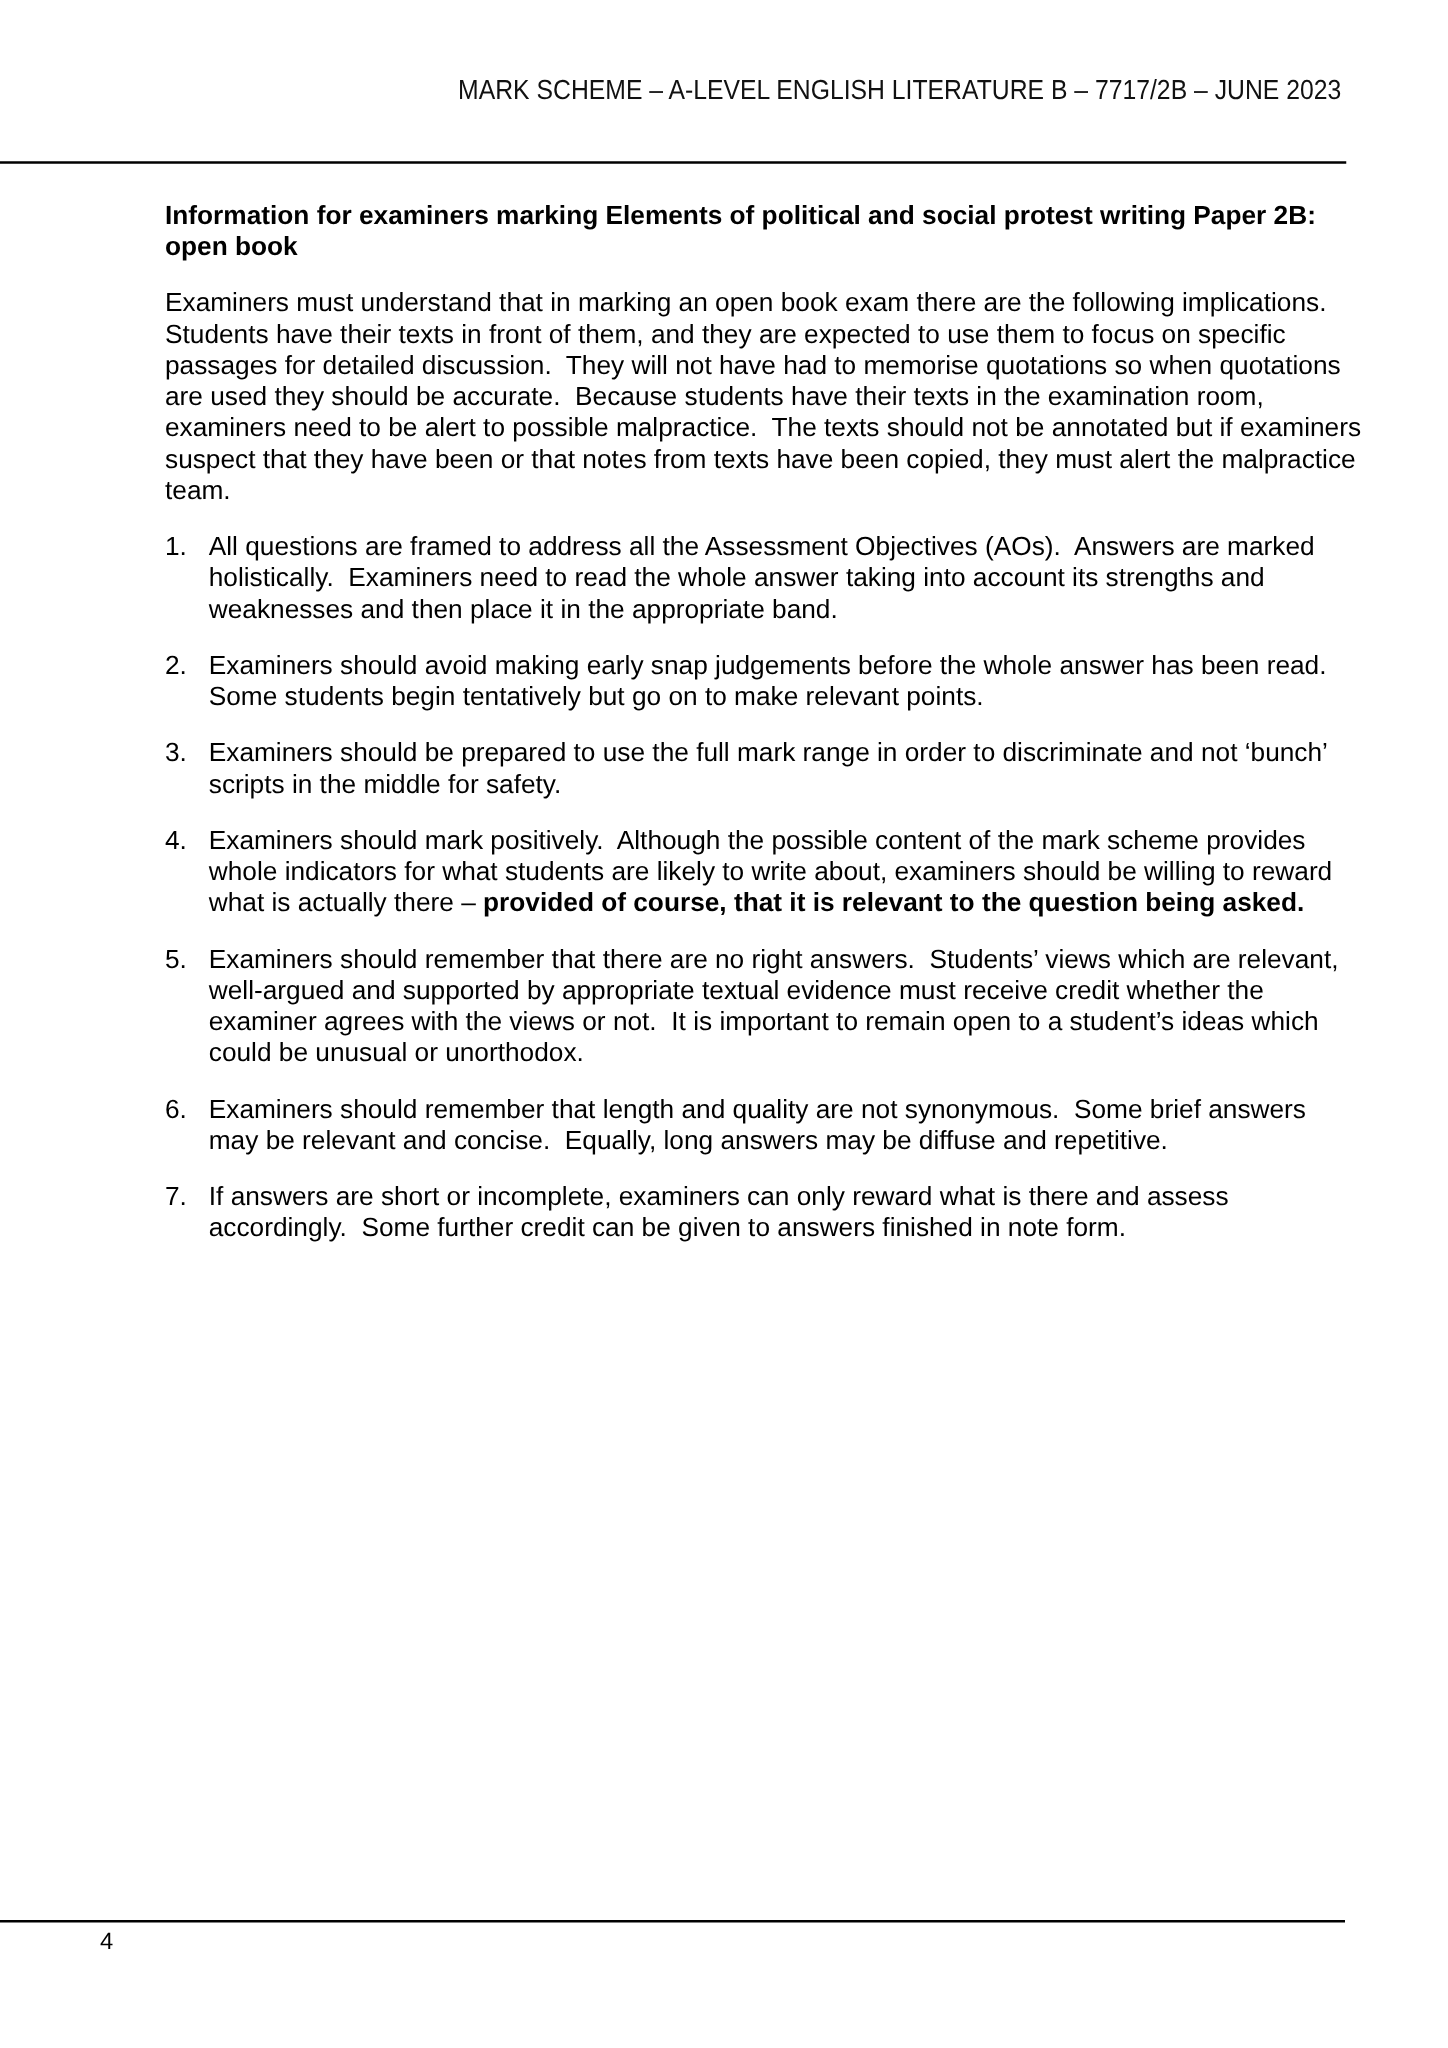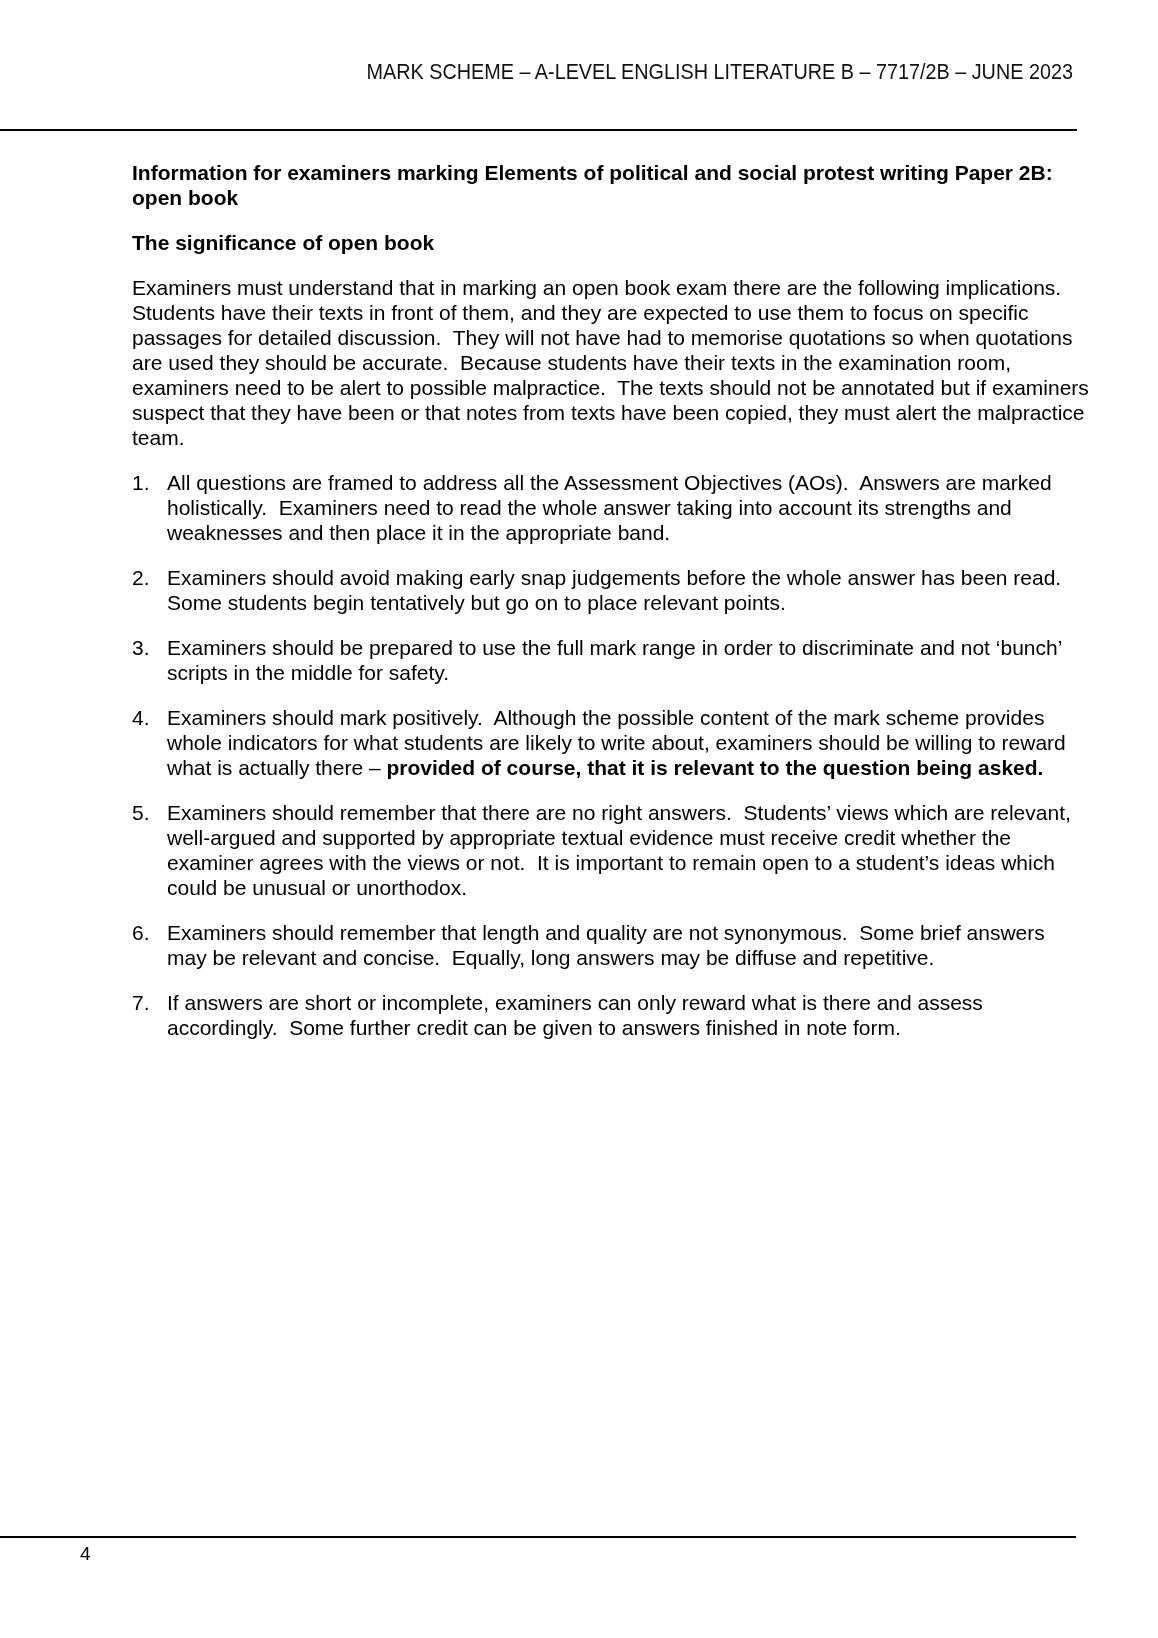--- a/index.html
+++ b/index.html
@@ -99,36 +99,35 @@
 <div class="top-rule"></div>
 
 <div class="content">
 
   <div class="doc-title">
     <div>Information for examiners marking Elements of political and social protest writing Paper 2B:</div>
     <div>open book</div>
   </div>
 
 
-  <div class="sec-heading">The significance of open book</div>
 
   <p class="para">Examiners must understand that in marking an open book exam there are the following implications.  Students have their texts in front of them, and they are expected to use them to focus on specific passages for detailed discussion.  They will not have had to memorise quotations so when quotations are used they should be accurate.  Because students have their texts in the examination room, examiners need to be alert to possible malpractice.  The texts should not be annotated but if examiners suspect that they have been or that notes from texts have been copied, they must alert the malpractice team.</p>
 
 
 
   <div class="num-list">
 
     <div class="list-item">
       <span class="num">1.</span>
       <span class="item-text">All questions are framed to address all the Assessment Objectives (AOs).  Answers are marked holistically.  Examiners need to read the whole answer taking into account its strengths and weaknesses and then place it in the appropriate band.</span>
     </div>
 
     <div class="list-item">
       <span class="num">2.</span>
-      <span class="item-text">Examiners should avoid making early snap judgements before the whole answer has been read.  Some students begin tentatively but go on to place relevant points.</span>
+      <span class="item-text">Examiners should avoid making early snap judgements before the whole answer has been read.  Some students begin tentatively but go on to make relevant points.</span>
     </div>
 
     <div class="list-item">
       <span class="num">3.</span>
       <span class="item-text">Examiners should be prepared to use the full mark range in order to discriminate and not ‘bunch’ scripts in the middle for safety.</span>
     </div>
 
     <div class="list-item">
       <span class="num">4.</span>
       <span class="item-text"><span>Examiners should mark positively.  Although the possible content of the mark scheme provides whole indicators for what students are likely to write about, examiners should be willing to reward what is actually there – </span><span class="item-bold">provided of course, that it is relevant to the question being asked.</span></span>

